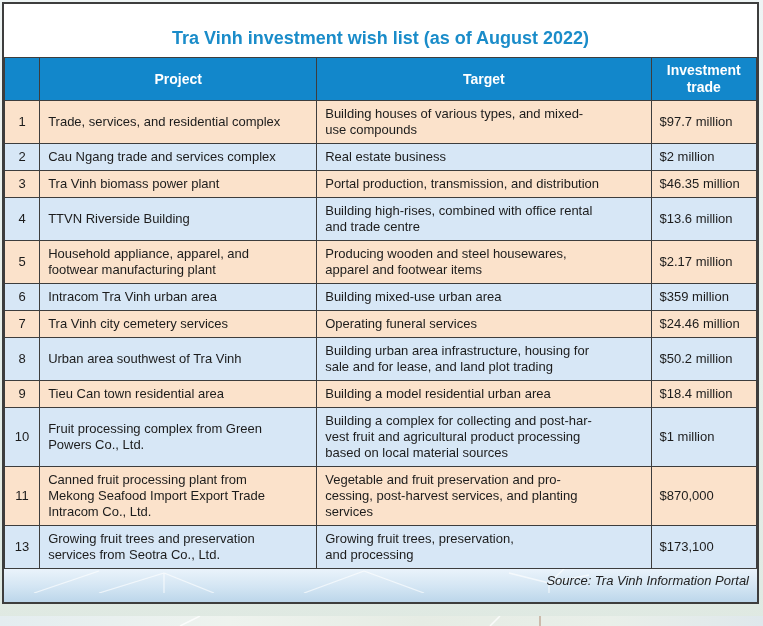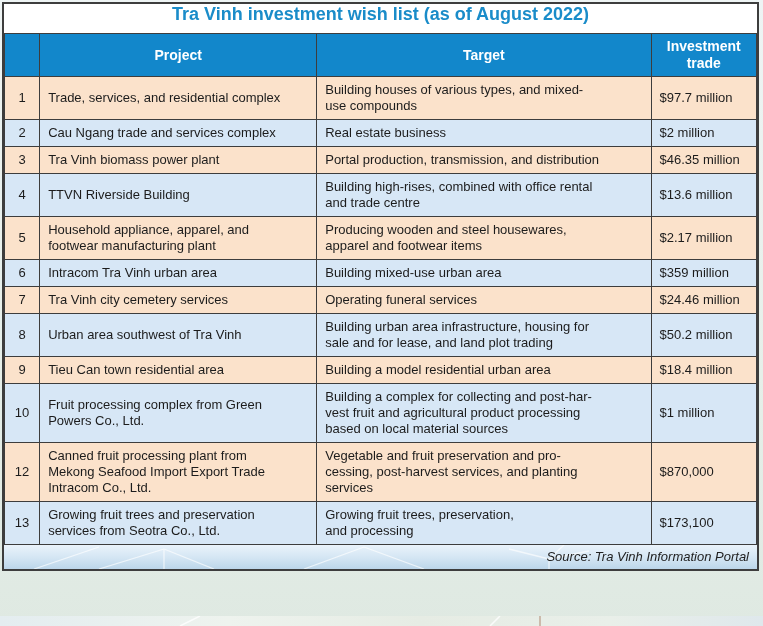--- a/index.html
+++ b/index.html
@@ -15,21 +15,21 @@
     left: 2px; top: 2px;
     width: 753px;
     border: 2px solid #3d3d3d;
     background: #ffffff;
   }
   .title {
     text-align: center;
     font-weight: bold;
     font-size: 18px;
     color: #1a8cc9;
-    padding: 0 0 8px 0;
+    padding: 24px 0 8px 0;
     background: #ffffff;
   }
   table.wishlist {
     border-collapse: collapse;
     width: 100%;
     table-layout: fixed;
   }
   table.wishlist th, table.wishlist td {
     border: 1px solid #3d3d3d;
   }
@@ -58,21 +58,21 @@
     white-space: pre-line;
   }
   table.wishlist td.no {
     text-align: center;
     padding: 5px 2px;
   }
   table.wishlist tbody tr:nth-child(odd) td { background: #fbe2cb; }
   table.wishlist tbody tr:nth-child(even) td { background: #d7e7f6; }
   .source-bar {
     position: relative;
-    height: 24px;
+    height: 33px;
     background: linear-gradient(to bottom, #eaf3fb 0%, #d3e5f3 55%, #bcd6ea 100%);
     overflow: hidden;
   }
   .source-bar .src-text {
     position: absolute;
     right: 8px; top: 0;
     line-height: 24px;
     font-style: italic;
     font-size: 13px;
     color: #222222;
@@ -182,21 +182,21 @@
       <tr>
         <td class="no">10</td>
         <td>Fruit processing complex from Green
 Powers Co., Ltd.</td>
         <td>Building a complex for collecting and post-har-
 vest fruit and agricultural product processing
 based on local material sources</td>
         <td>$1 million</td>
       </tr>
       <tr>
-        <td class="no">12</td>
+        <td class="no">11</td>
         <td>Canned fruit processing plant from
 Mekong Seafood Import Export Trade
 Intracom Co., Ltd.</td>
         <td>Vegetable and fruit preservation and pro-
 cessing, post-harvest services, and planting
 services</td>
         <td>$870,000</td>
       </tr>
       <tr>
         <td class="no">13</td>

